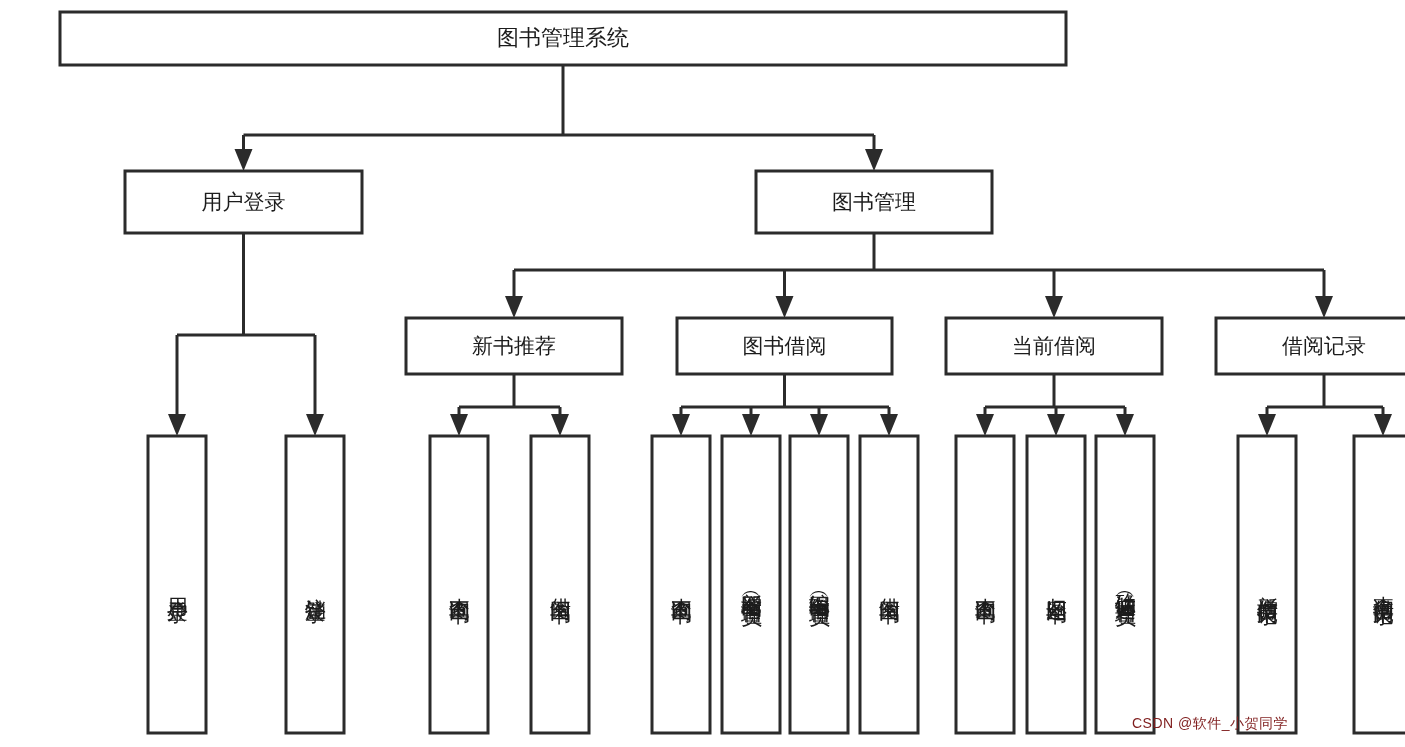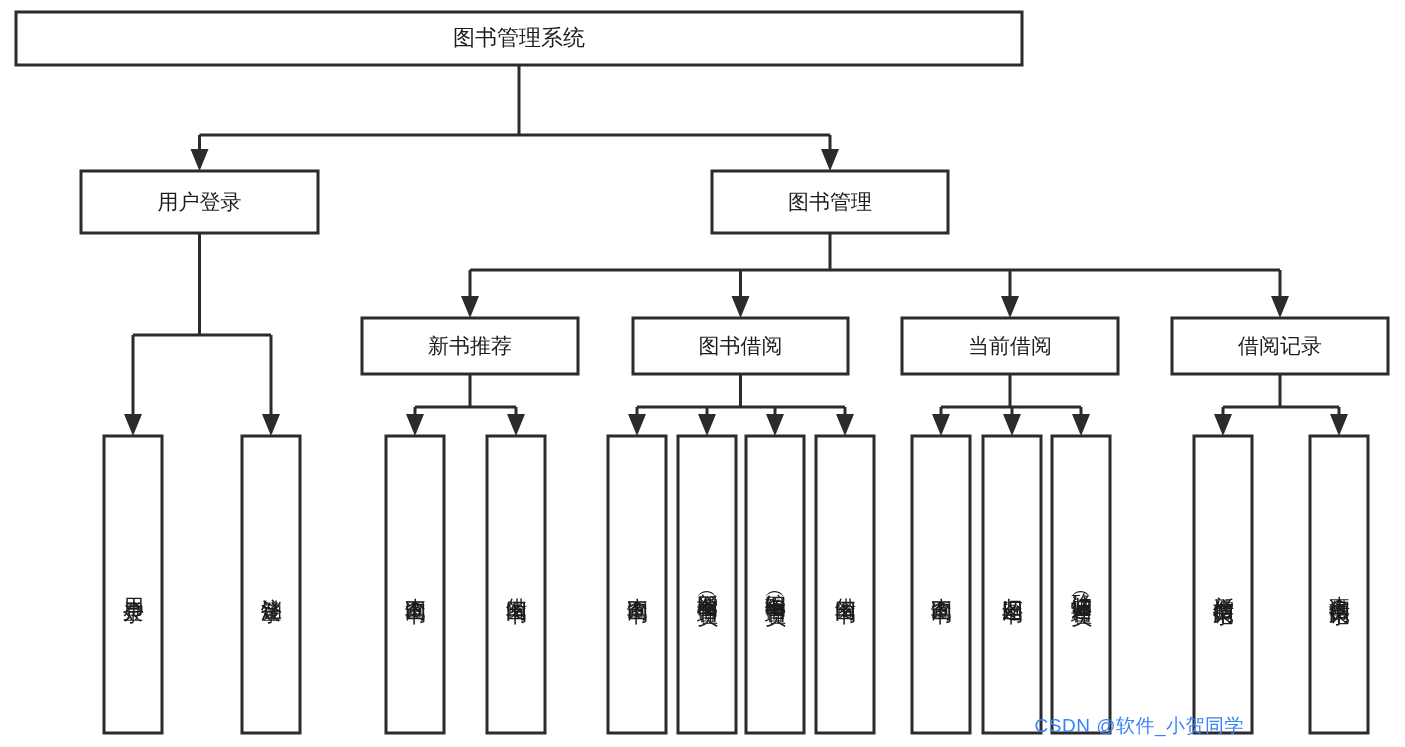--- a/index.html
+++ b/index.html
@@ -11,20 +11,21 @@
     width: 1405px;
     height: 747px;
     font-family: "Liberation Sans", "DejaVu Sans", sans-serif;
     overflow: hidden;
   }
   #diagram-root {
     position: relative;
     width: 1252px;
     height: 747px;
     background: #ffffff;
+    margin-left: 44px;
   }
   svg#flow-svg {
     position: absolute;
     left: 0;
     top: 0;
     width: 1405px;
     height: 747px;
   }
   .node-rect {
     fill: #ffffff;
@@ -64,24 +65,24 @@
     font-family: "Liberation Sans", "DejaVu Sans", sans-serif;
     font-size: 21px;
     color: #1c1c1c;
     line-height: 1.28;
     letter-spacing: 2px;
     white-space: nowrap;
   }
   .watermark {
     position: absolute;
     right: 8px;
-    bottom: 8px;
-    font-family: "Liberation Sans", "DejaVu Sans", sans-serif;
-    font-size: 19px;
-    color: #3b82f6;
+    bottom: 14px;
+    font-family: "Liberation Sans", "DejaVu Sans", sans-serif;
+    font-size: 14px;
+    color: #7f1d1d;
     letter-spacing: 0.5px;
     white-space: nowrap;
   }
 </style>
 </head>
 <body>
 
 <div id="diagram-root">
 
   <svg id="flow-svg" viewBox="0 0 1405 747">

